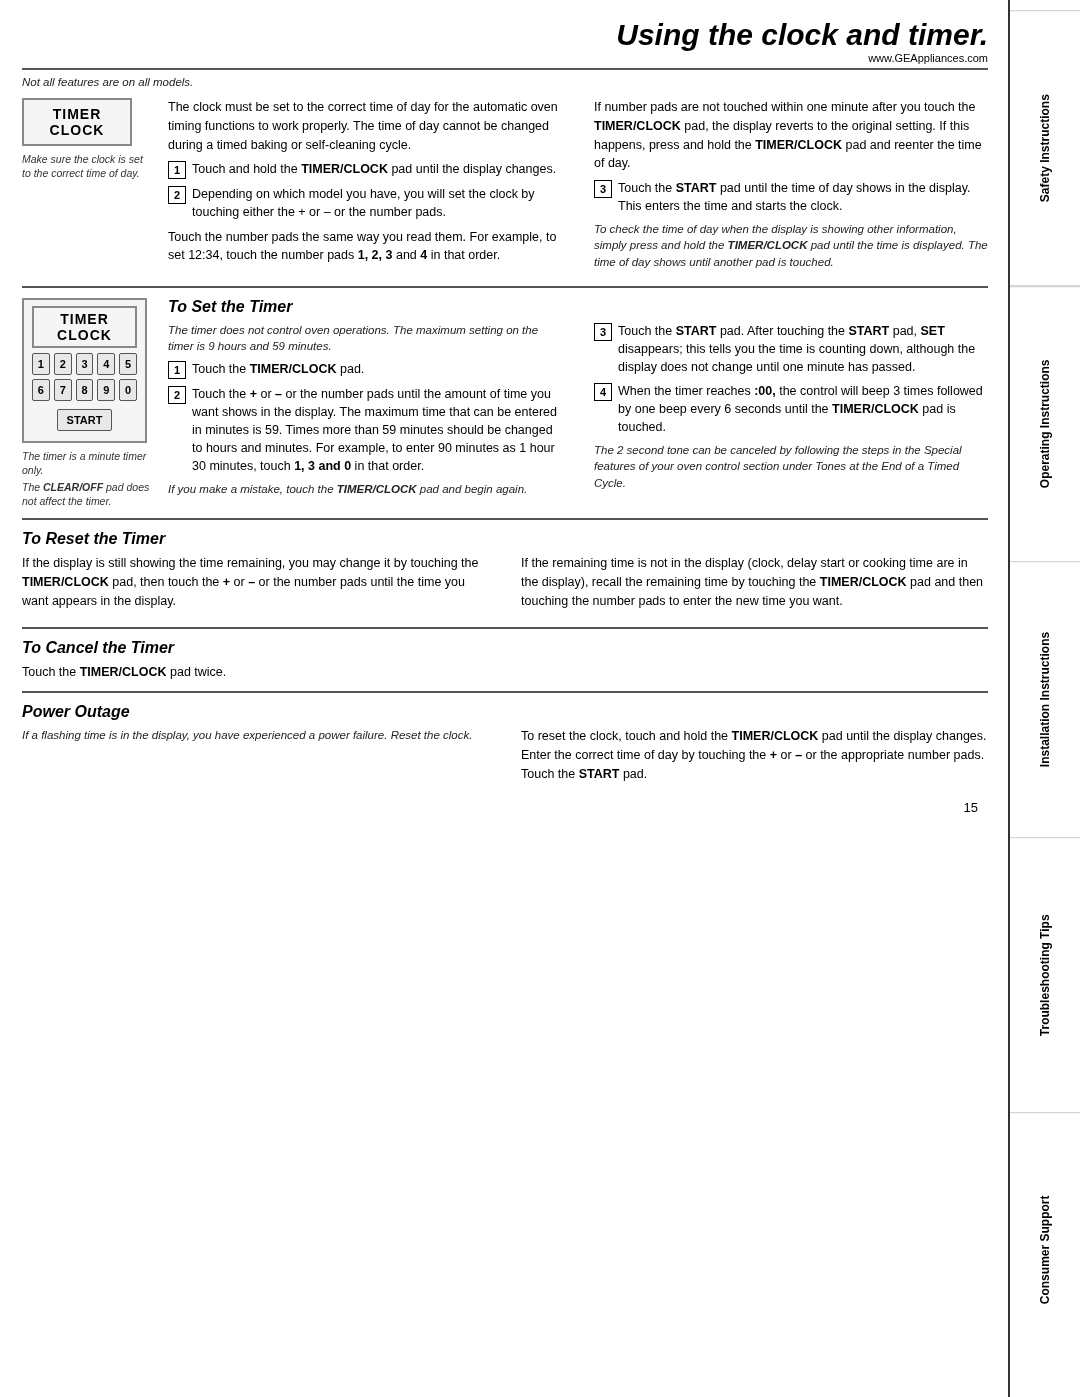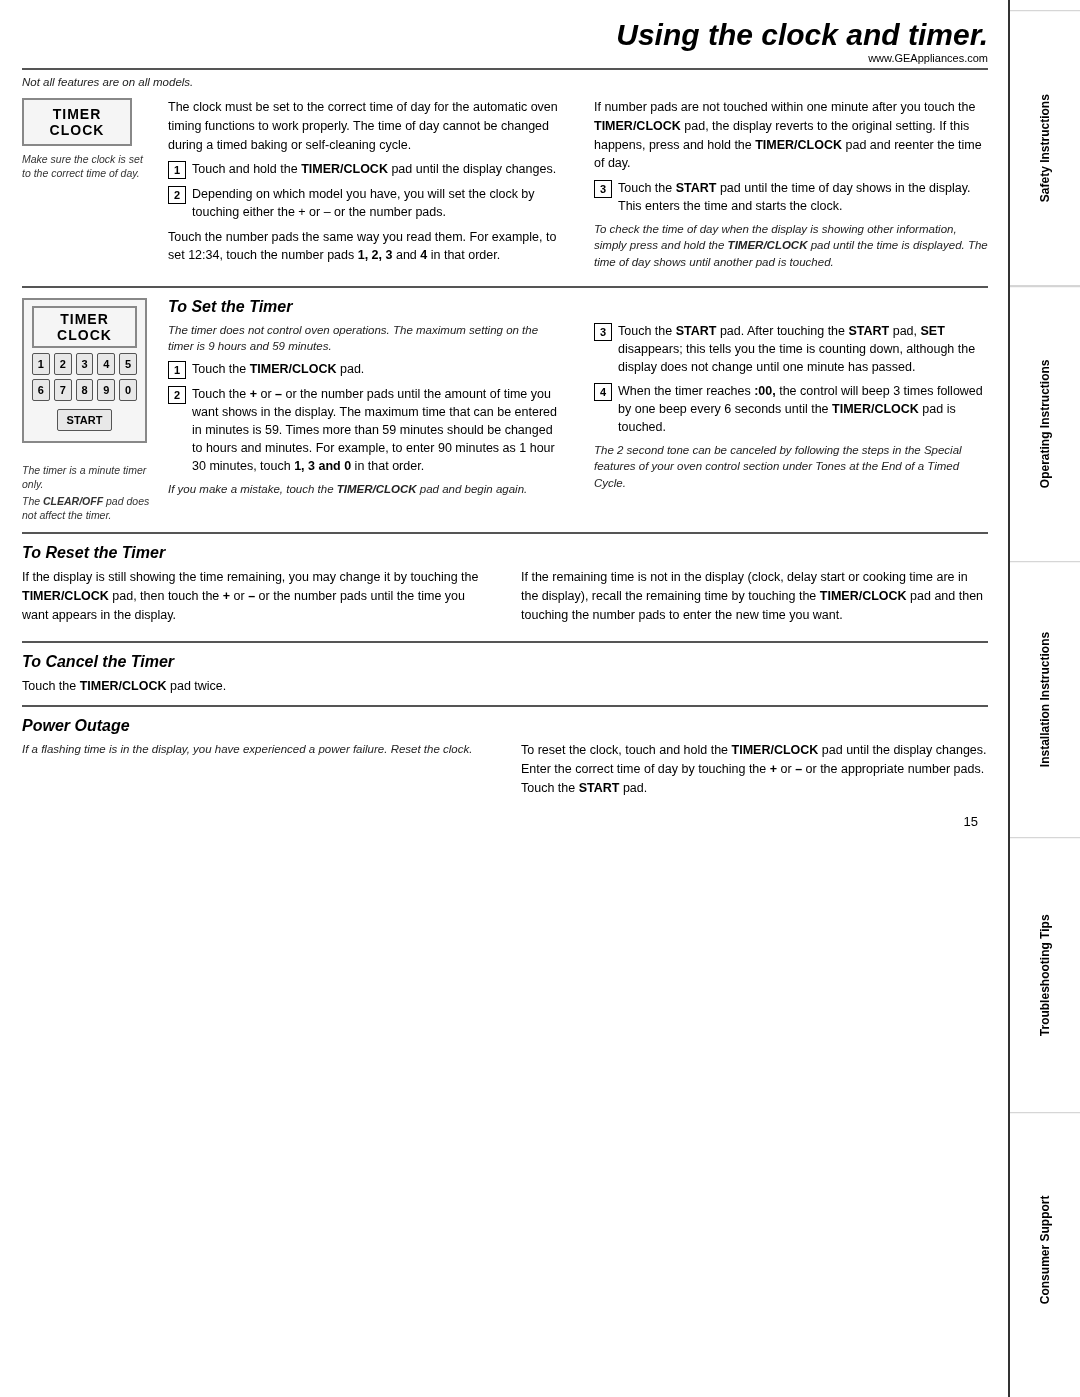--- a/index.html
+++ b/index.html
@@ -309,21 +309,21 @@
             <div class="key">6</div>
             <div class="key">7</div>
             <div class="key">8</div>
             <div class="key">9</div>
             <div class="key">0</div>
           </div>
           <div class="keypad-row">
             <div class="start-key">START</div>
           </div>
         </div>
-        <div style="margin-top:20px;">
+        <div style="margin-top:6px;">
           <div class="image-caption">The timer is a minute timer only.</div>
           <div class="image-caption" style="margin-top:3px;">
             The <span class="bold">CLEAR/OFF</span> pad does not affect the timer.
           </div>
         </div>
       </div>
 
       <div class="right-content">
         <div class="section-title">To Set the Timer</div>
 

